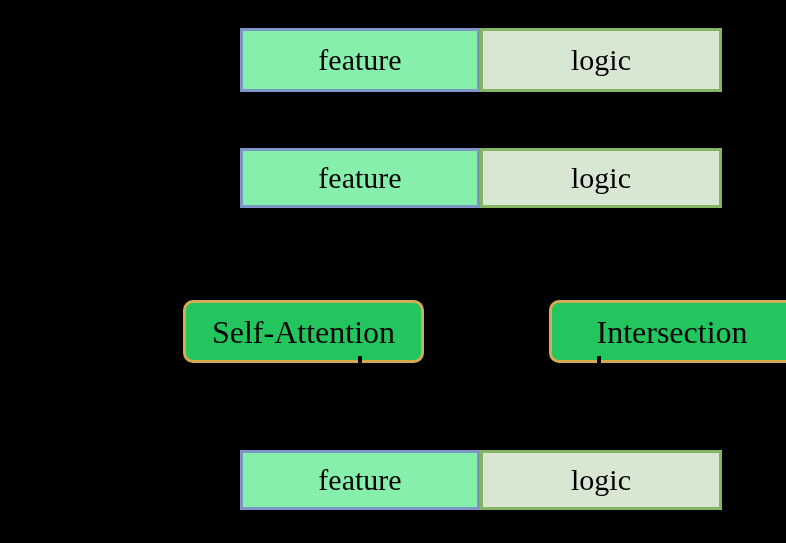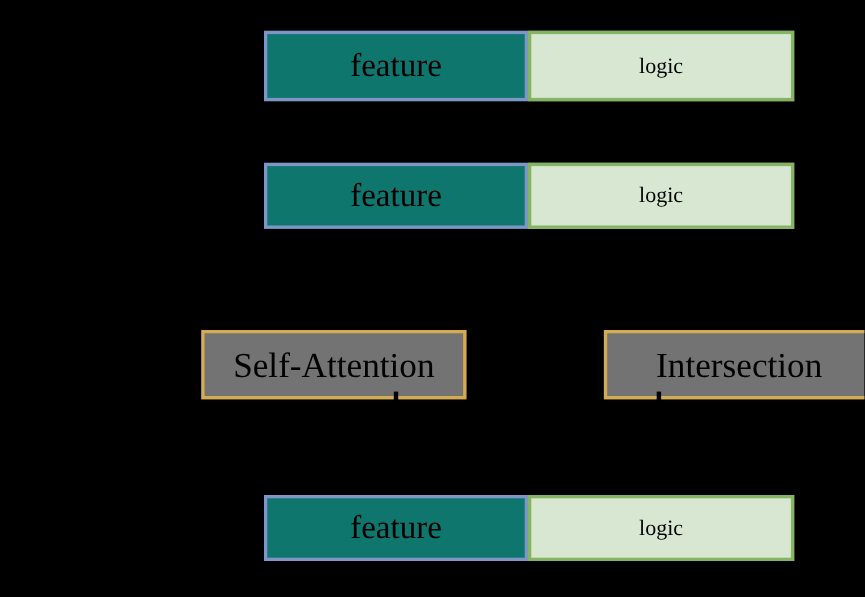--- a/index.html
+++ b/index.html
@@ -18,33 +18,33 @@
   }
   .box {
     position: absolute;
     box-sizing: border-box;
     display: flex;
     align-items: center;
     justify-content: center;
     line-height: 1;
   }
   .feature-box {
-    background: #0f766e;
+    background: #86efac;
     border: 3px solid #7d96c5;
     font-size: 30px;
   }
   .logic-box {
     background: #d7e7d1;
     border: 3px solid #85b562;
-    font-size: 20px;
+    font-size: 30px;
   }
   .operator-box {
-    background: #737373;
+    background: #22c55e;
     border: 3px solid #d2ab52;
-    border-radius: 0;
+    border-radius: 10px;
     font-size: 32px;
   }
   
   .r1.feature-box { left: 240px; top: 28px;  width: 240px; height: 64px; }
   .r1.logic-box   { left: 480px; top: 28px;  width: 242px; height: 64px; }
   
   .r2.feature-box { left: 240px; top: 148px; width: 240px; height: 60px; }
   .r2.logic-box   { left: 480px; top: 148px; width: 242px; height: 60px; }
   
   .op-left  { left: 183px; top: 300px; width: 241px; height: 63px; }

